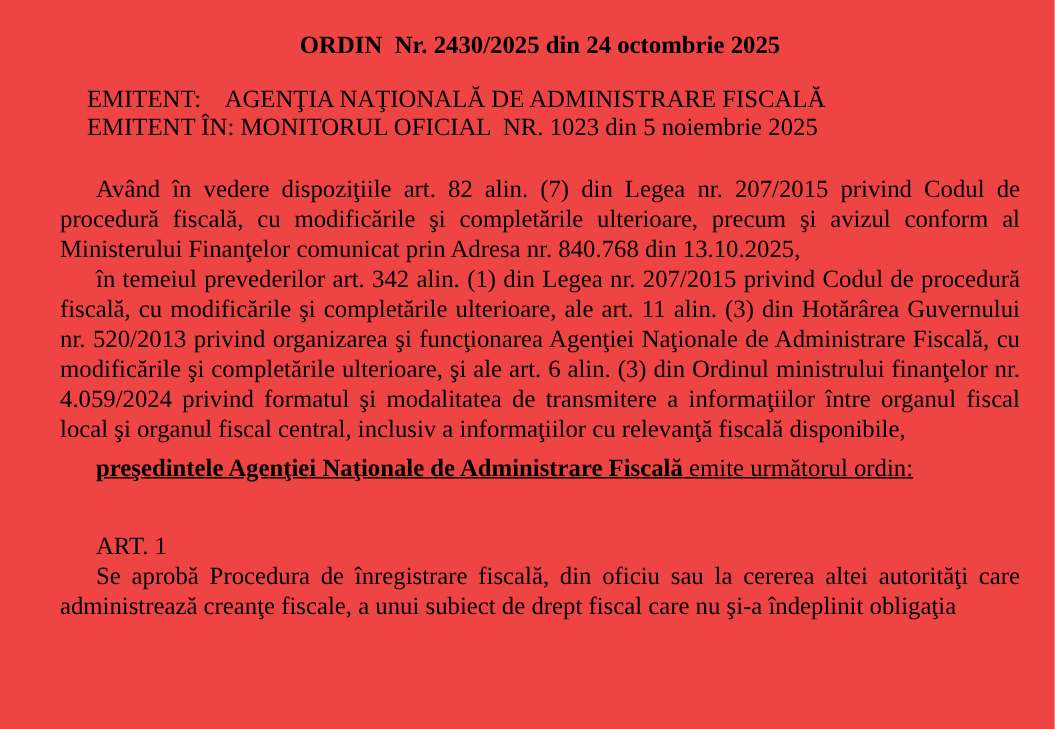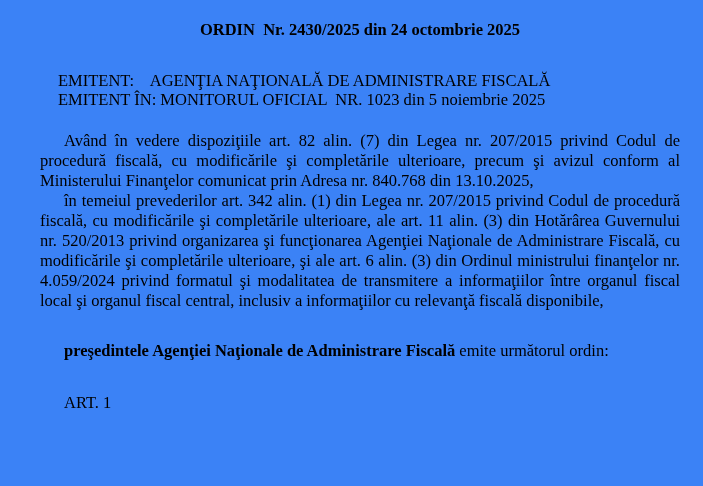--- a/index.html
+++ b/index.html
@@ -10,46 +10,47 @@
     overflow: hidden;
   }
   .page {
     box-sizing: border-box;
     width: 703px;
     height: 486px;
     padding: 19px 23px 0 40px;
     font-family: "Liberation Serif", "DejaVu Serif", serif;
     font-size: 16.5px;
     color: #000000;
-    background: #3b82f6;
+    background: #ef4444;
   }
   .title-block {
     font-weight: bold;
     text-align: center;
     line-height: 22px;
   }
   .title-line1 { white-space: pre-wrap; }
   .meta-block {
-    margin-top: 30px;
+    margin-top: 15px;
     margin-left: 18px;
     line-height: 19px;
   }
   .meta-label { white-space: pre; }
   .meta-value { white-space: pre-wrap; }
   .body-block { margin-top: 22px; }
   p { margin: 0; }
   .para {
     text-align: justify;
     text-indent: 24px;
     line-height: 20px;
   }
   .intro-line {
-    margin-top: 30px;
+    margin-top: 6px;
     text-indent: 24px;
     line-height: 20px;
+    text-decoration: underline;
   }
   .bold { font-weight: bold; }
   .article-block { margin-top: 32px; }
   .art-heading {
     text-indent: 24px;
     line-height: 20px;
   }
 </style>
 </head>
 <body>
@@ -67,15 +68,16 @@
 
   <div class="body-block">
     <p class="para">Având în vedere dispoziţiile art. 82 alin. (7) din Legea nr. 207/2015 privind Codul de procedură fiscală, cu modificările şi completările ulterioare, precum şi avizul conform al Ministerului Finanţelor comunicat prin Adresa nr. 840.768 din 13.10.2025,</p>
     <p class="para">în temeiul prevederilor art. 342 alin. (1) din Legea nr. 207/2015 privind Codul de procedură fiscală, cu modificările şi completările ulterioare, ale art. 11 alin. (3) din Hotărârea Guvernului nr. 520/2013 privind organizarea şi funcţionarea Agenţiei Naţionale de Administrare Fiscală, cu modificările şi completările ulterioare, şi ale art. 6 alin. (3) din Ordinul ministrului finanţelor nr. 4.059/2024 privind formatul şi modalitatea de transmitere a informaţiilor între organul fiscal local şi organul fiscal central, inclusiv a informaţiilor cu relevanţă fiscală disponibile,</p>
   </div>
 
   <p class="intro-line"><span class="bold">preşedintele Agenţiei Naţionale de Administrare Fiscală</span><span> emite următorul ordin:</span></p>
 
   <div class="article-block">
     <div class="art-heading">ART. 1</div>
+    <p class="para">Se aprobă Procedura de înregistrare fiscală, din oficiu sau la cererea altei autorităţi care administrează creanţe fiscale, a unui subiect de drept fiscal care nu şi-a îndeplinit obligaţia</p>
   </div>
 
 </div>
 
 </body></html>

